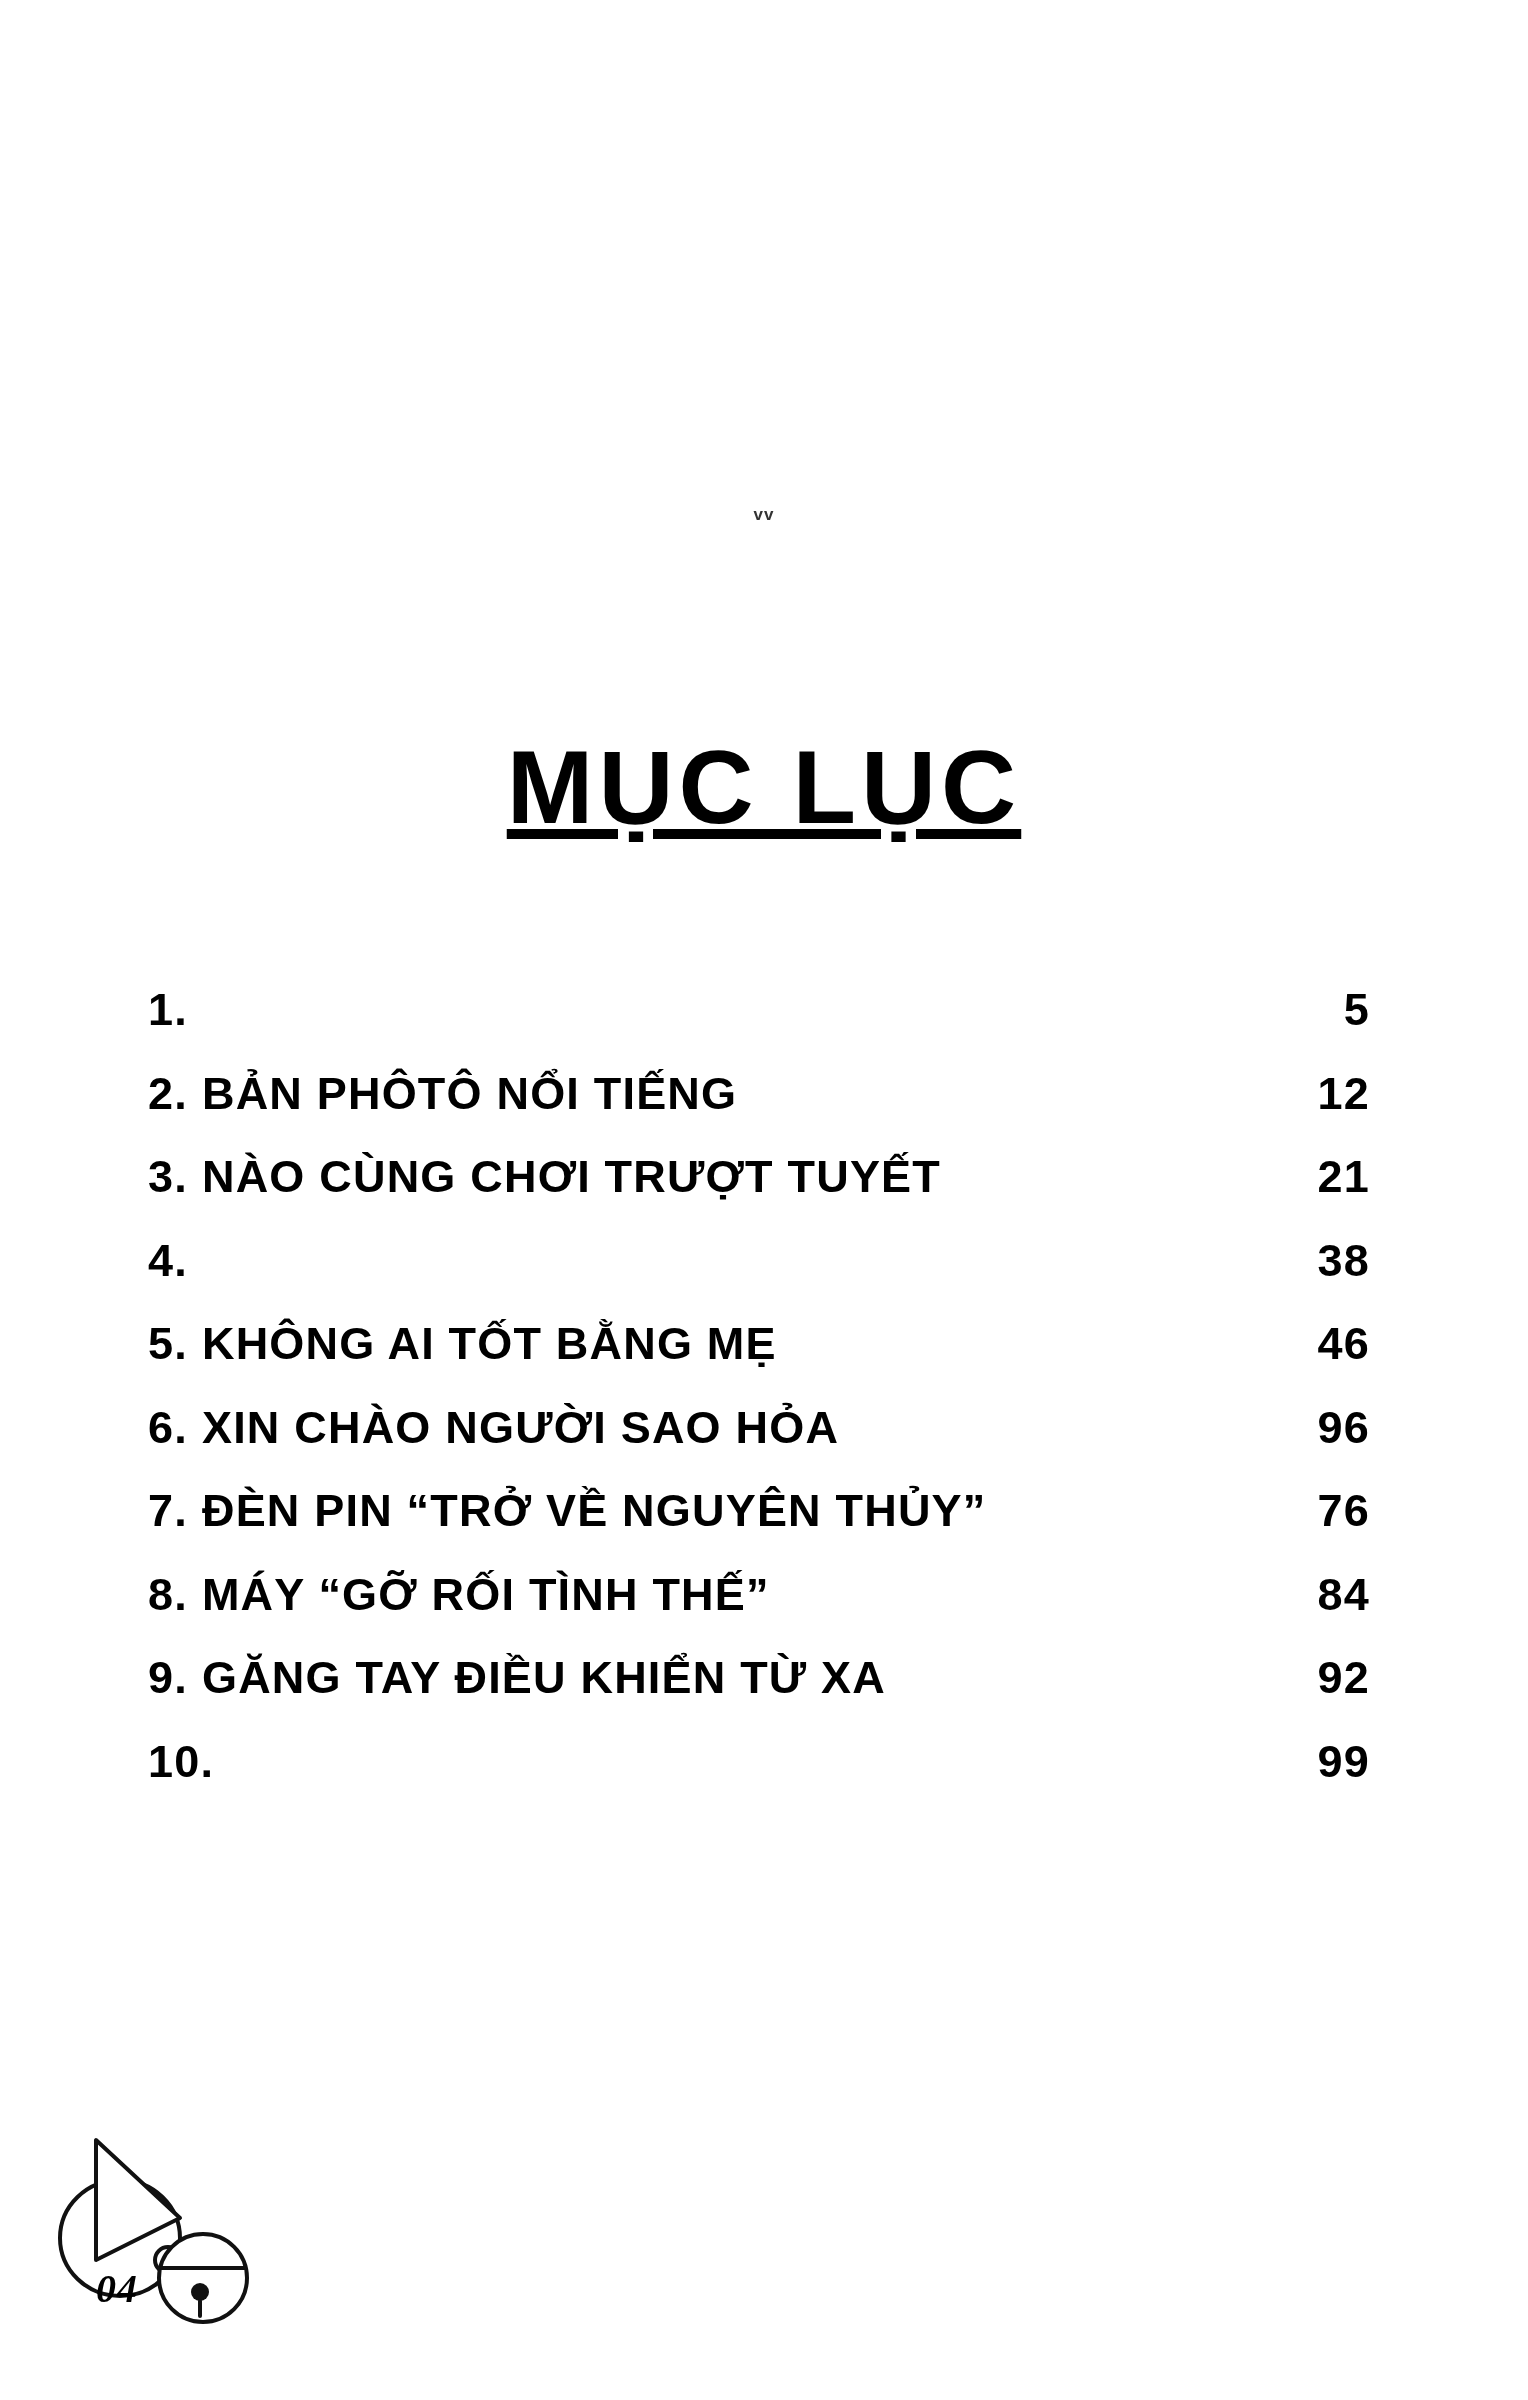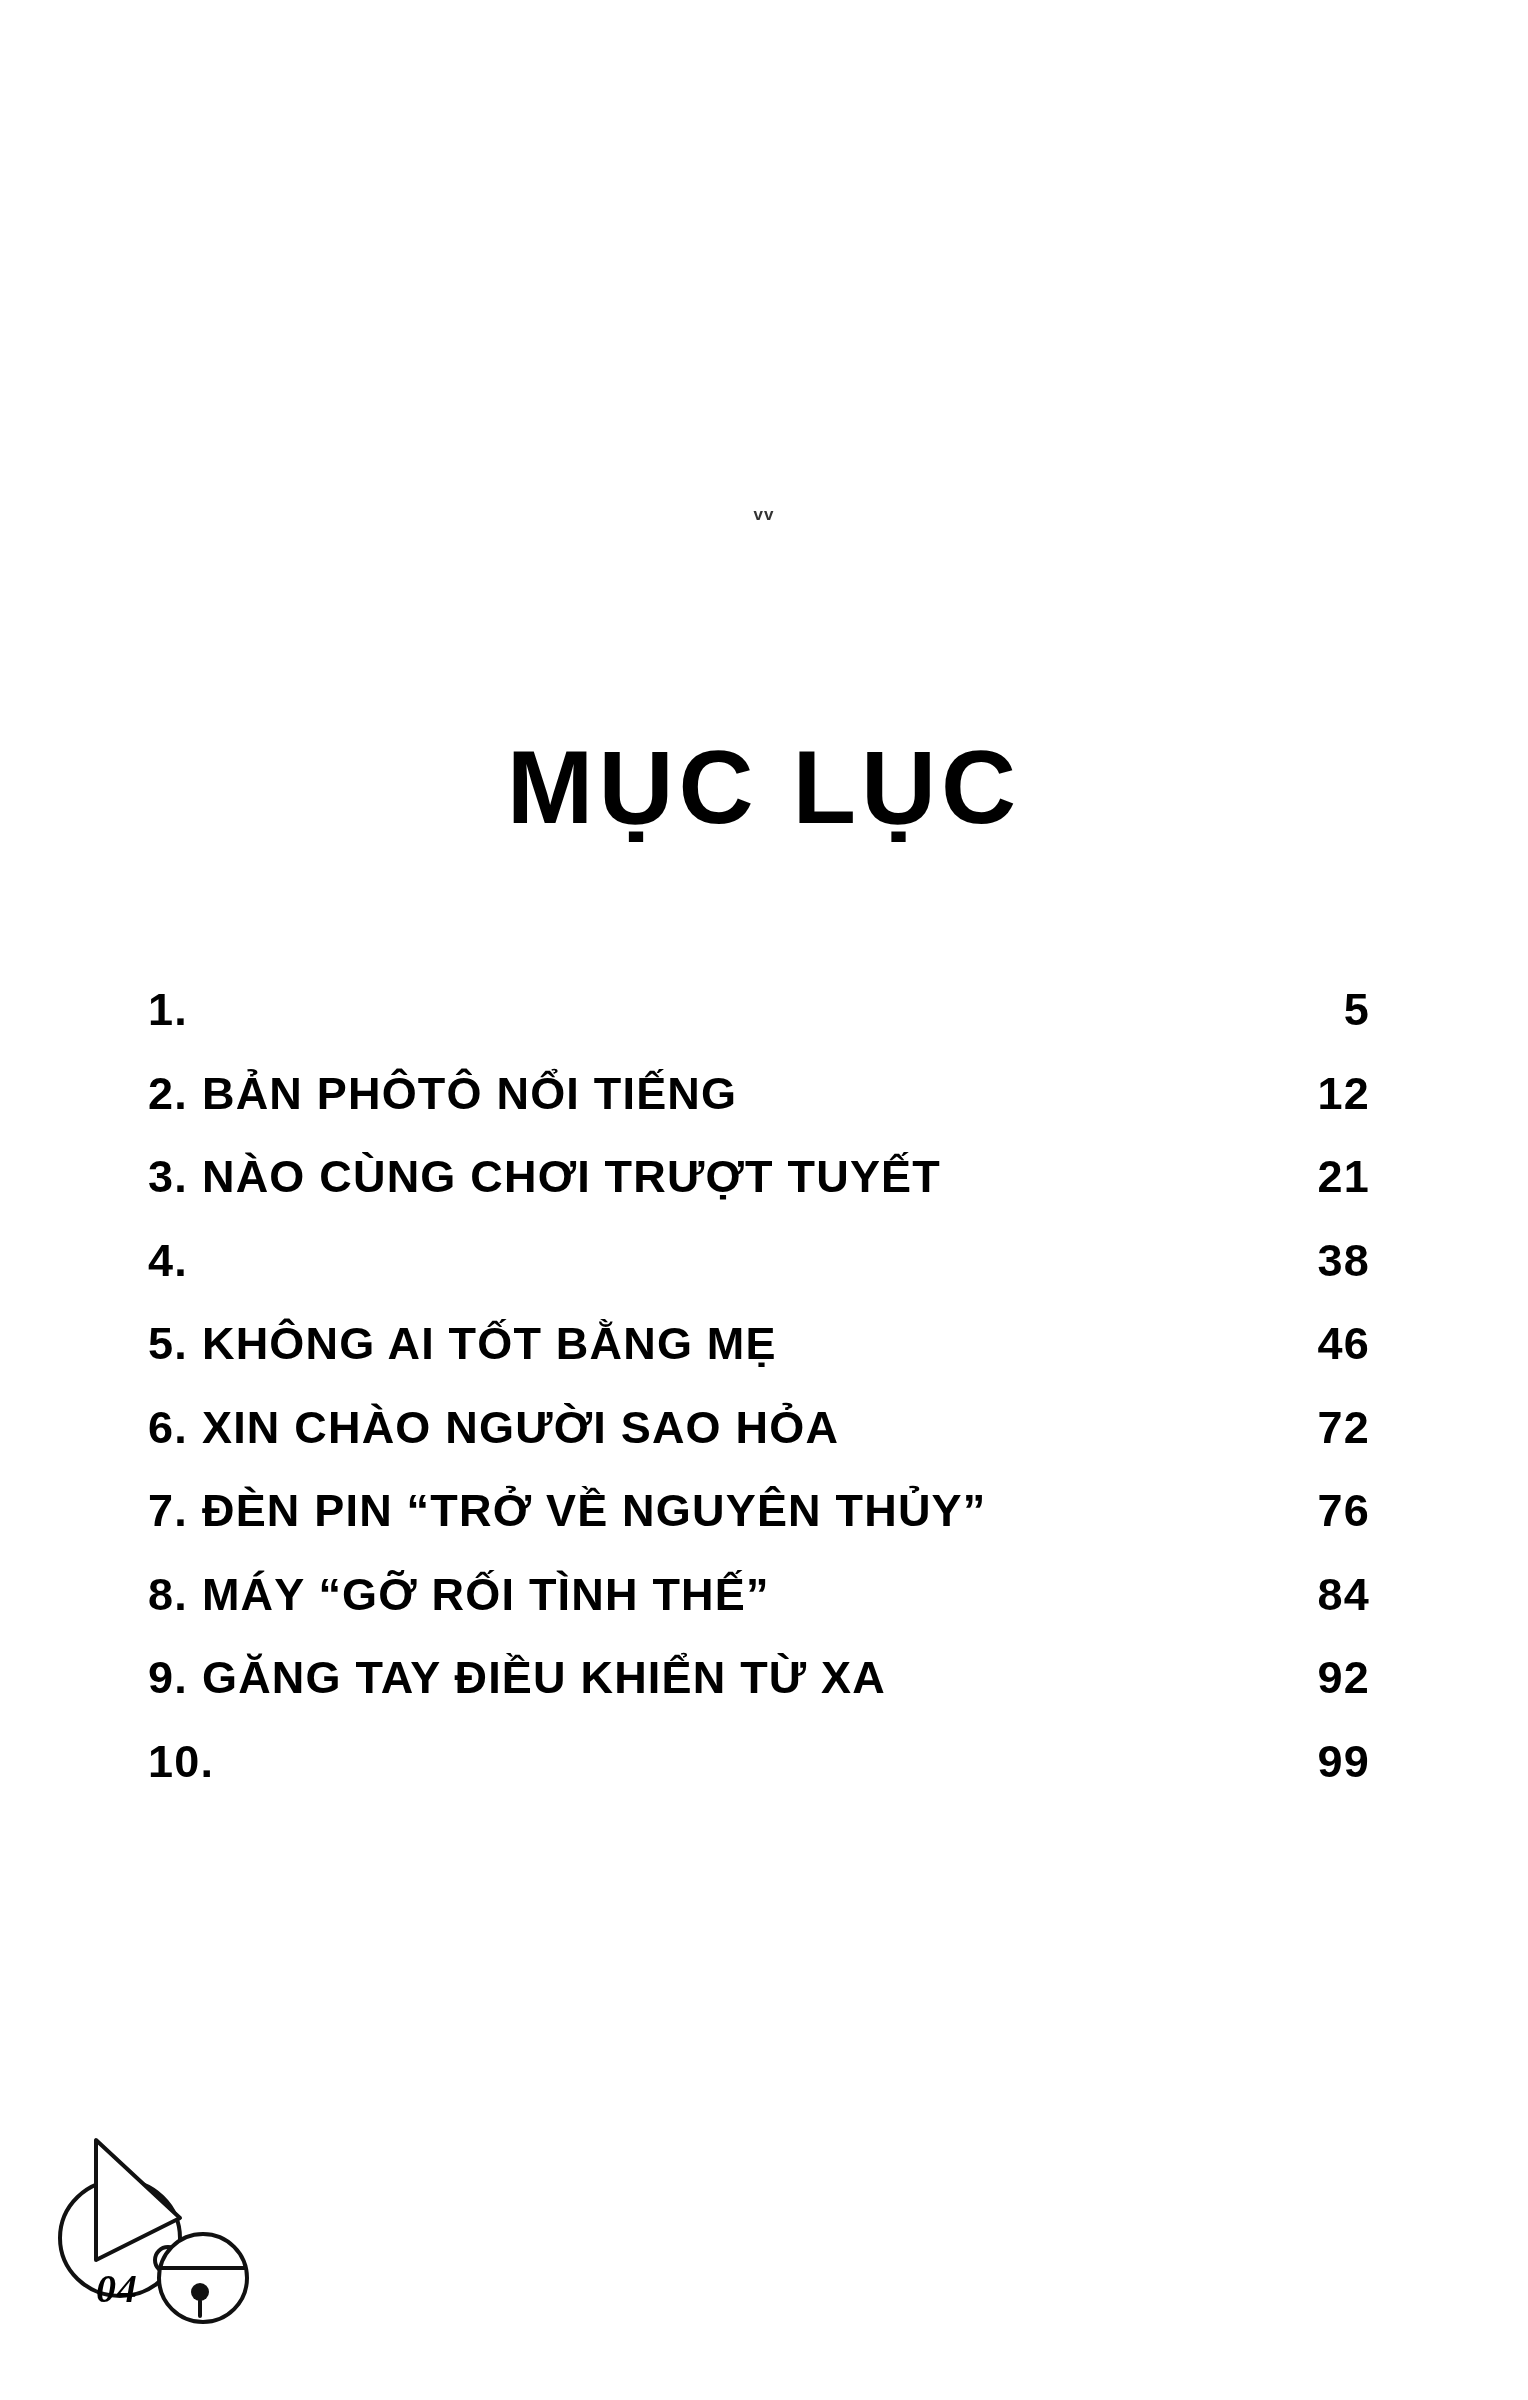--- a/index.html
+++ b/index.html
@@ -34,20 +34,21 @@
     position: absolute;
     top: 735px;
     left: 0;
     width: 100%;
     text-align: center;
     font-size: 104px;
     font-weight: 800;
     letter-spacing: 5px;
     color: #000000;
     line-height: 1;
+    text-decoration: underline;
   }
   .toc {
     position: absolute;
     top: 985px;
     left: 148px;
     width: 1232px;
   }
   .toc-row {
     display: flex;
     align-items: baseline;
@@ -143,21 +144,21 @@
         <span>KHÔNG AI TỐT BẰNG MẸ</span>
       </div>
       <div class="toc-page">46</div>
     </div>
 
     <div class="toc-row">
       <div class="toc-left">
         <span class="toc-num">6.</span>
         <span>XIN CHÀO NGƯỜI SAO HỎA</span>
       </div>
-      <div class="toc-page">72</div>
+      <div class="toc-page">96</div>
     </div>
 
     <div class="toc-row">
       <div class="toc-left">
         <span class="toc-num">7.</span>
         <span>ĐÈN PIN “TRỞ VỀ NGUYÊN THỦY”</span>
       </div>
       <div class="toc-page">76</div>
     </div>
 

